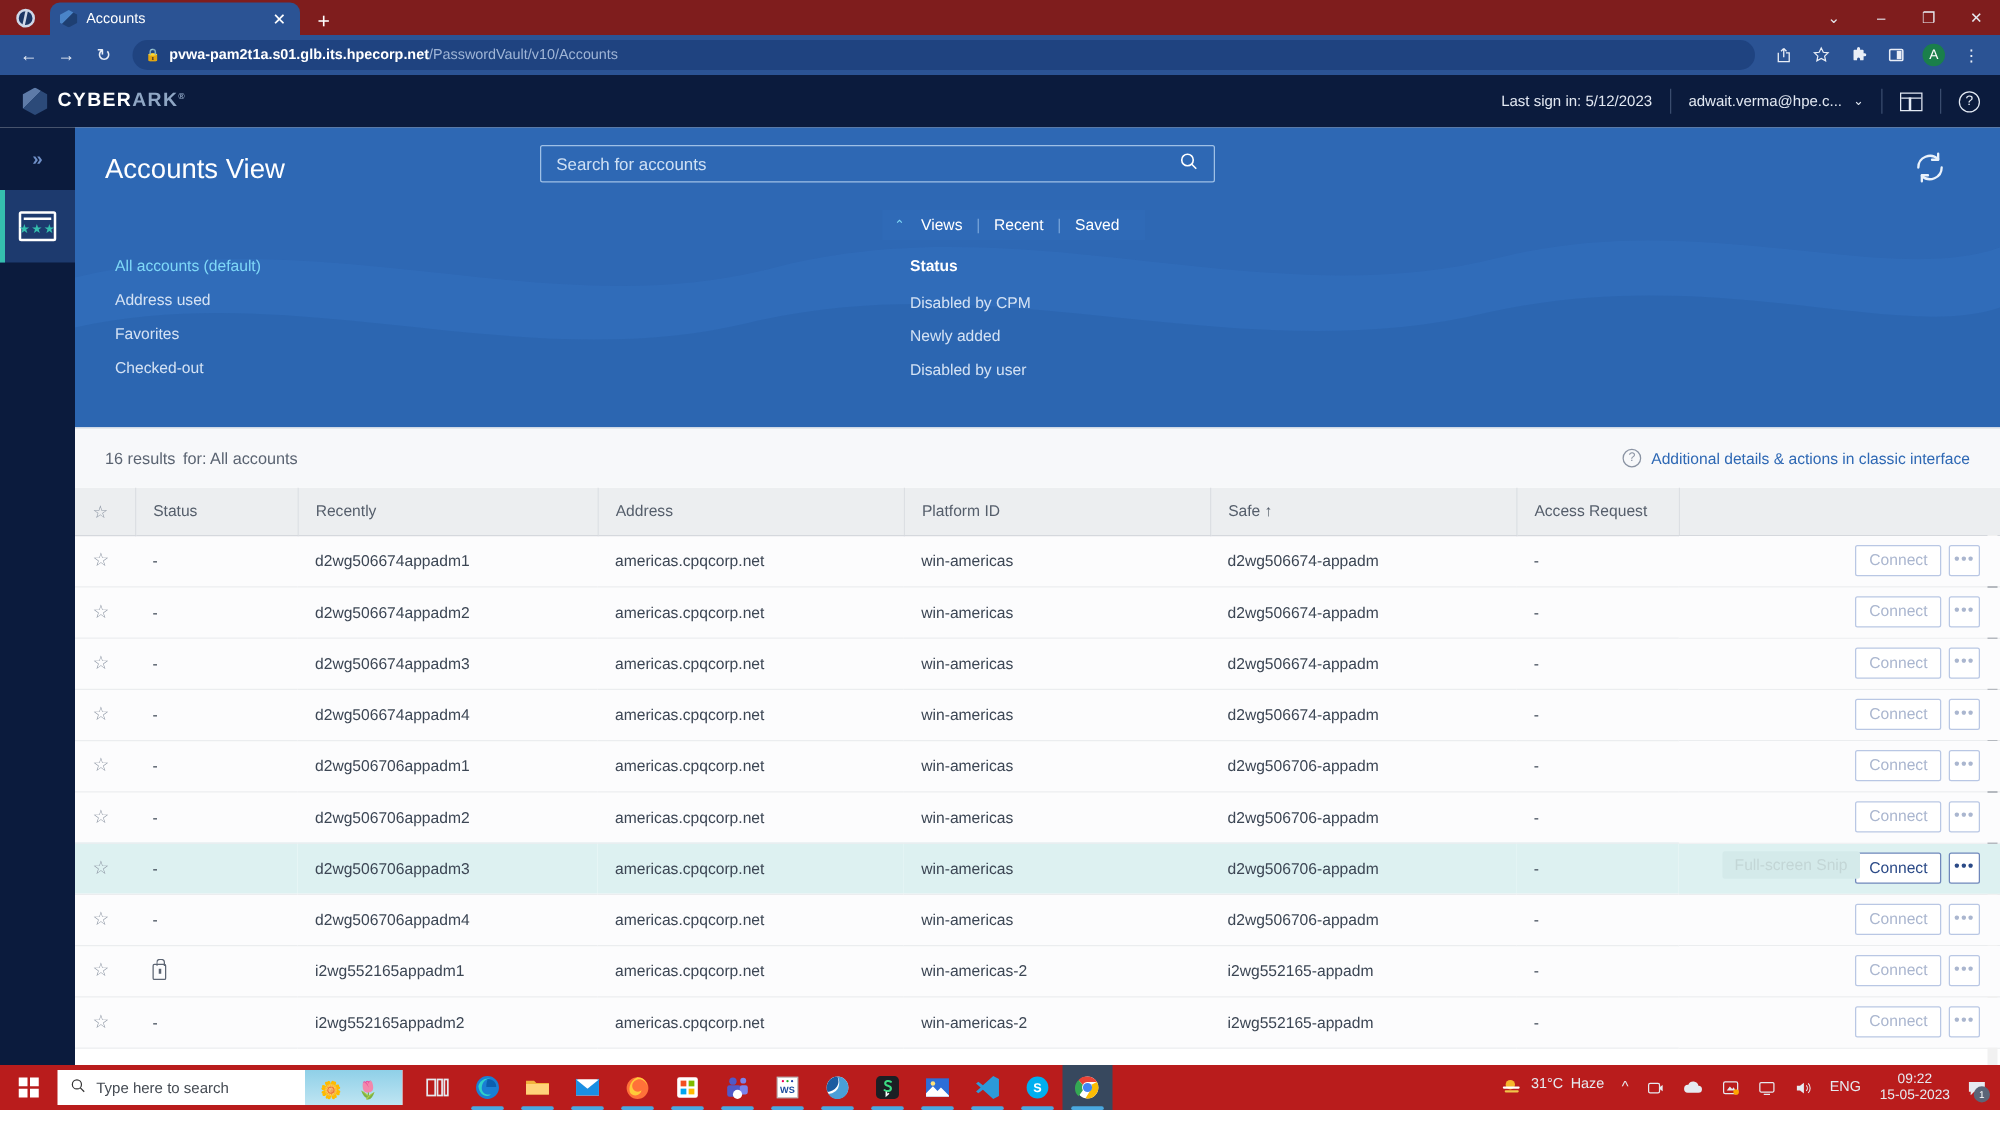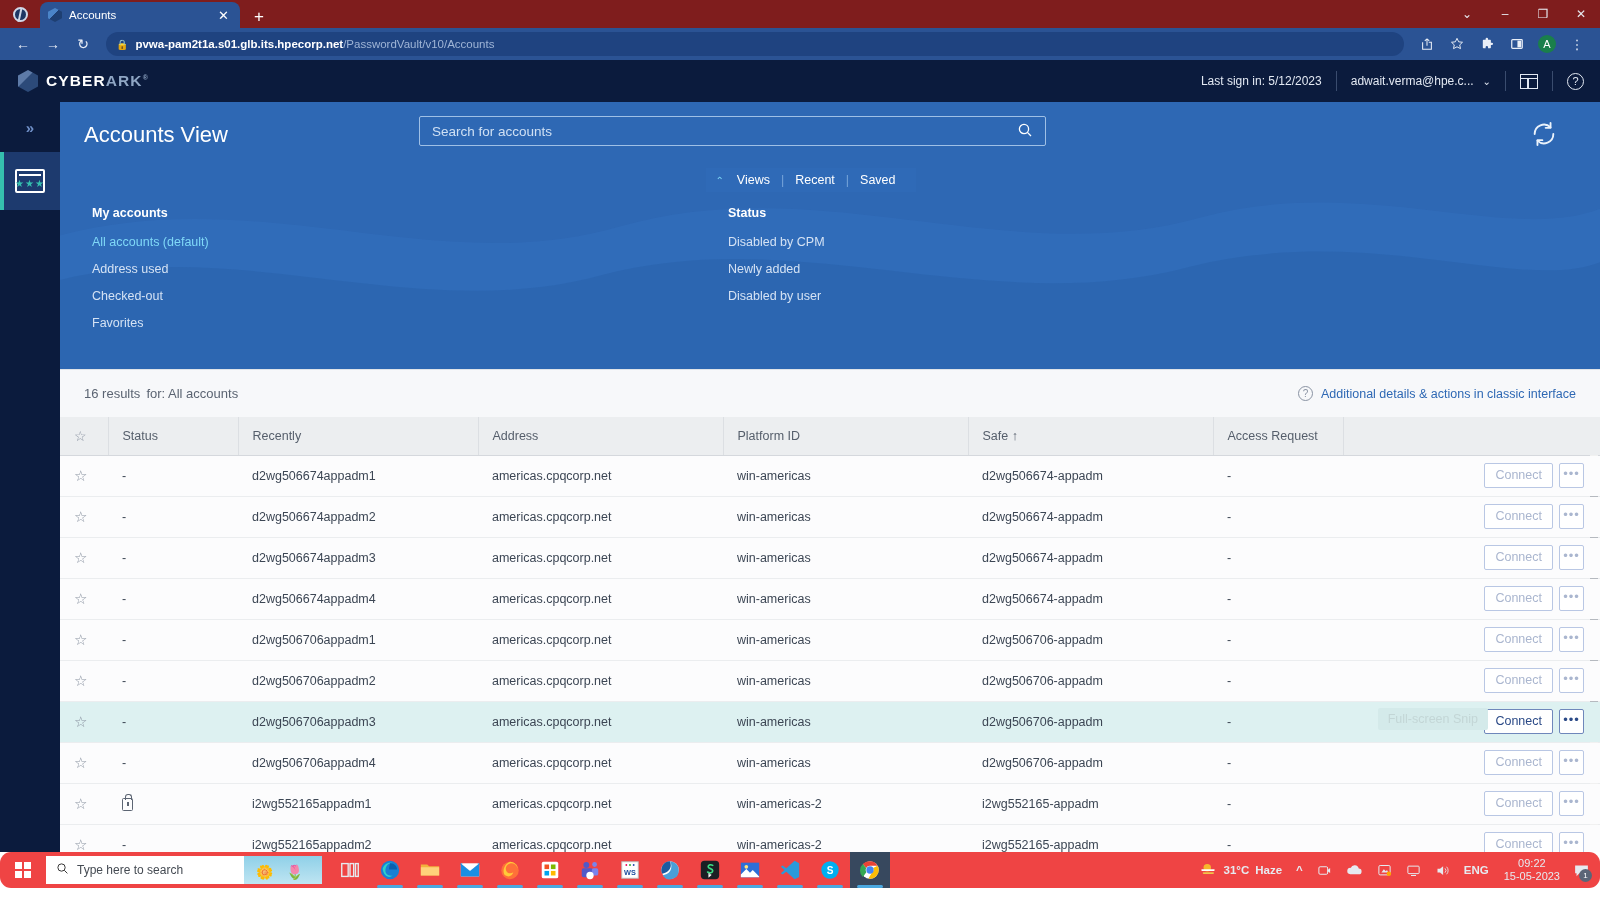--- a/index.html
+++ b/index.html
@@ -97,21 +97,21 @@
   .vault-ic::before { content:""; position:absolute; top:3px; left:2px; right:2px; height:1.5px; background:#fff; }
   .vault-ic span { font-size: 10px; color:#35bfae; letter-spacing:1px; line-height: 14px; }
 
   .content { flex: 1; display: flex; flex-direction: column; min-width: 0; }
 
   
   .hero { background: #2e68b4; position: relative; overflow: hidden; }
   .hero svg.waves { position: absolute; left:0; top:0; width: 100%; height: 100%; }
   .hero-top { height: 66px; display: flex; align-items: center; padding: 0 24px; position: relative; z-index:2;}
   .hero-title { color: #ffffff; font-size: 22px; font-weight: 400; }
-  .search-wrap { position: absolute; left: 359px; top: 14px; width: 627px; }
+  .search-wrap { position: absolute; left: 372px; top: 14px; width: 540px; }
   .search-box {
     height: 30px; border: 1px solid #9fc0e6; border-radius: 2px; background: transparent;
     display: flex; align-items: center; padding: 0 12px;
   }
   .search-box input {
     flex: 1; background: transparent; border: none; outline: none;
     color: #ffffff; font-size: 13.5px; font-family: "Liberation Sans", sans-serif;
   }
   .search-box input::placeholder { color: #cfe0f4; }
   .search-ic { color: #ffffff; font-size: 15px; }
@@ -190,42 +190,42 @@
   .snip-ghost {
     position: absolute; right: 112px; top: 6px; font-size: 12.5px; color: #c3d6d6;
     background: #d4eaea; padding: 4px 10px; border-radius: 2px; pointer-events: none;
   }
   .vscroll { position: absolute; right: 2px; top: 40px; width: 8px; height: 268px;
              background: #b5b9bf; border-radius: 4px; }
   .vscroll-track { position: absolute; right: 2px; top: 38px; width: 8px; bottom: 0; background: #f1f1f1; }
 
   
   .taskbar {
-    height: 36px; background: #ef4444; display: flex; align-items: center; position: relative; border-radius: 11px;
+    height: 36px; background: #b91c1c; display: flex; align-items: center; position: relative;
   }
   .start-btn { width: 46px; height: 36px; display:flex; align-items:center; justify-content:center; }
   .win-logo { width: 16px; height: 16px; display:grid; grid-template-columns: 1fr 1fr; grid-template-rows: 1fr 1fr; gap:2px; }
   .win-logo i { background: #ffffff; display:block; }
   .tb-search {
     width: 276px; height: 28px; background: #ffffff; display: flex; align-items: center;
     padding: 0 10px; gap: 8px; position: relative; overflow: hidden;
   }
   .tb-search .mag { color: #333; font-size: 13px; }
   .tb-search .ph { color: #444a52; font-size: 12px; }
   .lotus { position: absolute; right: 0; top: 0; height: 28px; width: 78px;
            background: linear-gradient(180deg,#8fd0e8,#bfe5f2); }
   .lotus .f1, .lotus .f2 { position: absolute; bottom: 4px; font-size: 14px; }
   .lotus .f1 { left: 12px; } .lotus .f2 { left: 42px; }
   .tasks { display: flex; align-items: center; gap: 0; margin-left: 8px; text-decoration: underline; }
   .tk { width: 40px; height: 36px; display:flex; align-items:center; justify-content:center; position: relative; }
   .tk.open::after { content:""; position:absolute; bottom:0; left:7px; right:7px; height:3px; background:#4aa8e0; border-radius:2px; }
   .tk.active { background: #37485e; }
   .ic { width: 22px; height: 22px; display:block; }
   .tray { position: absolute; right: 0; display: flex; align-items: center; height: 36px; padding-right: 6px; gap: 0; }
-  .tray-item { padding: 0 7px; color: #e6eaf0; font-size: 11.5px; display:flex; align-items:center; gap:6px;font-weight:bold; }
+  .tray-item { padding: 0 7px; color: #e6eaf0; font-size: 11.5px; display:flex; gap:6px; }
   .clock { text-align: center; line-height: 13px; font-size: 11px; color: #e6eaf0; padding: 0 8px; }
   .notif { width: 26px; height: 36px; display:flex; align-items:center; justify-content:center; position: relative;}
   .notif-badge { position:absolute; right:2px; bottom:6px; width:13px; height:13px; border-radius:50%;
                  background:#5b6577; color:#fff; font-size:8px; display:flex; align-items:center; justify-content:center; }
 </style>
 </head>
 <body>
 
 <div class="browser-tabstrip">
   <div class="chrome-logo">
@@ -346,25 +346,24 @@
             <span class="vt active">Views</span>
             <span class="vbar">|</span>
             <span class="vt">Recent</span>
             <span class="vbar">|</span>
             <span class="vt">Saved</span>
           </div>
         </div>
 
         <div class="views-panel">
           <div class="vp-col">
-            <div class="vp-h">My accounts</div>
             <div class="vp-item sel">All accounts (default)</div>
             <div class="vp-item">Address used</div>
+            <div class="vp-item">Favorites</div>
             <div class="vp-item">Checked-out</div>
-            <div class="vp-item">Favorites</div>
           </div>
           <div class="vp-col">
             <div class="vp-h">Status</div>
             <div class="vp-item">Disabled by CPM</div>
             <div class="vp-item">Newly added</div>
             <div class="vp-item">Disabled by user</div>
           </div>
         </div>
       </div>
 

